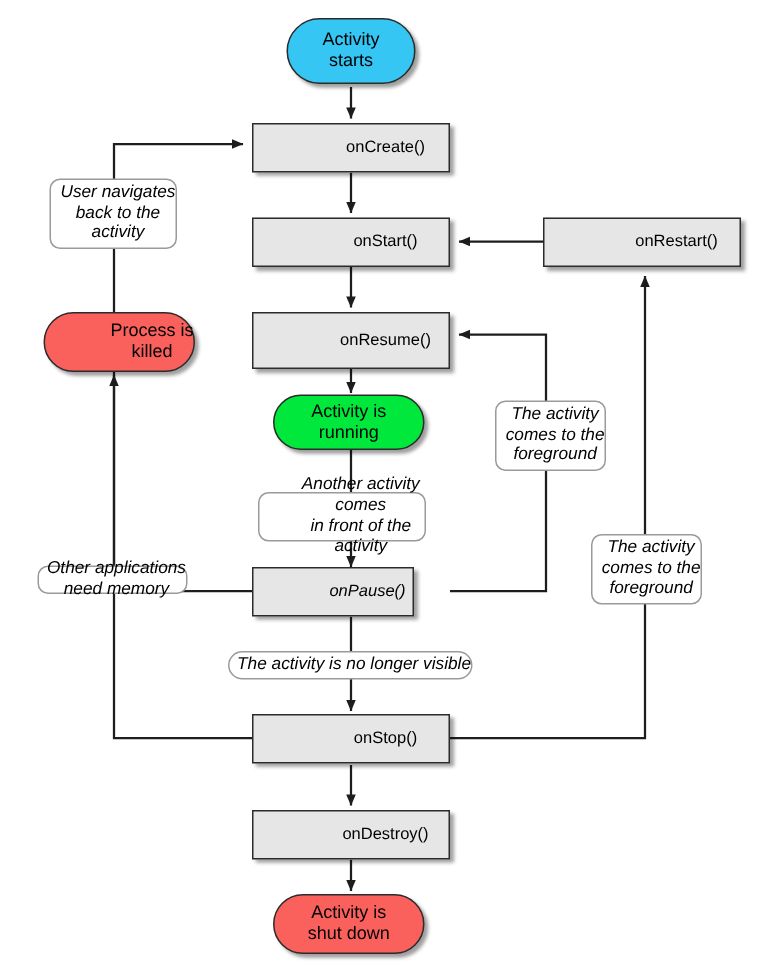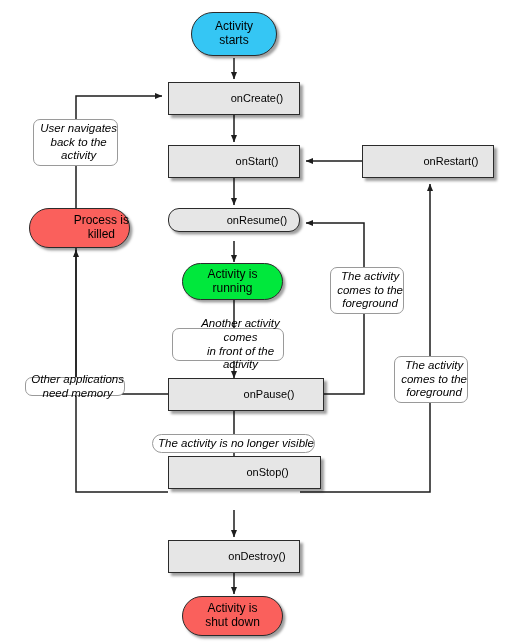--- a/index.html
+++ b/index.html
@@ -65,43 +65,43 @@
   </div>
 
   <div class="node callback" style="left:168px;top:145px;width:132px;height:33px;text-align:right;">
     <span>onStart()</span>
   </div>
 
   <div class="node callback" style="left:362px;top:145px;width:132px;height:33px;">
     <span>onRestart()</span>
   </div>
 
-  <div class="node callback" style="left:168px;top:208px;width:132px;height:24px;border-radius:11px;">
+  <div class="node callback" style="left:168px;top:208px;width:132px;height:38px;">
     <span>onResume()</span>
   </div>
 
   <div class="node terminal t-running" style="left:182px;top:263px;width:101px;height:37px;">
     <div>
       <div>Activity is</div>
       <div>running</div>
     </div>
   </div>
 
   <div class="node terminal t-killed" style="left:29px;top:208px;width:101px;height:40px;">
     <div>
       <div>Process is</div>
       <div>killed</div>
     </div>
   </div>
 
-  <div class="node callback" style="left:168px;top:378px;width:156px;height:33px;">
+  <div class="node callback" style="left:168px;top:378px;width:108px;height:33px;font-style:italic;">
     <span>onPause()</span>
   </div>
 
-  <div class="node callback" style="left:168px;top:456px;width:153px;height:33px;">
+  <div class="node callback" style="left:168px;top:476px;width:132px;height:33px;">
     <span>onStop()</span>
   </div>
 
   <div class="node callback" style="left:168px;top:540px;width:132px;height:33px;">
     <span>onDestroy()</span>
   </div>
 
   <div class="node terminal t-shutdown" style="left:182px;top:596px;width:101px;height:40px;">
     <div>
       <div>Activity is</div>

